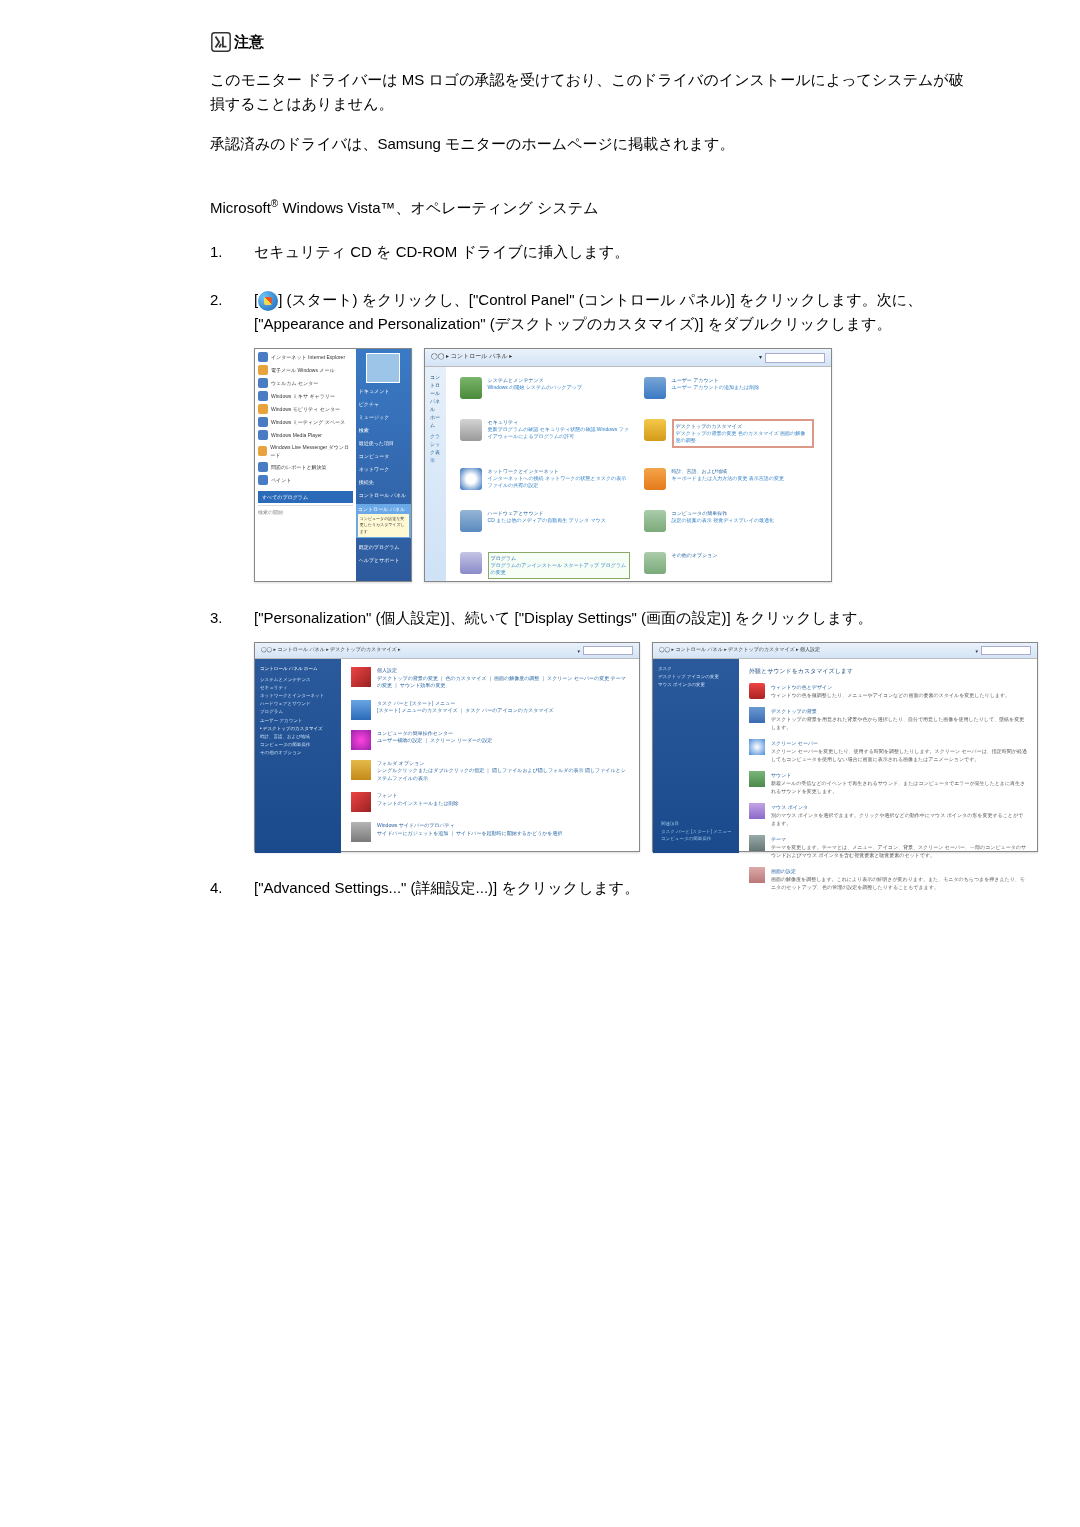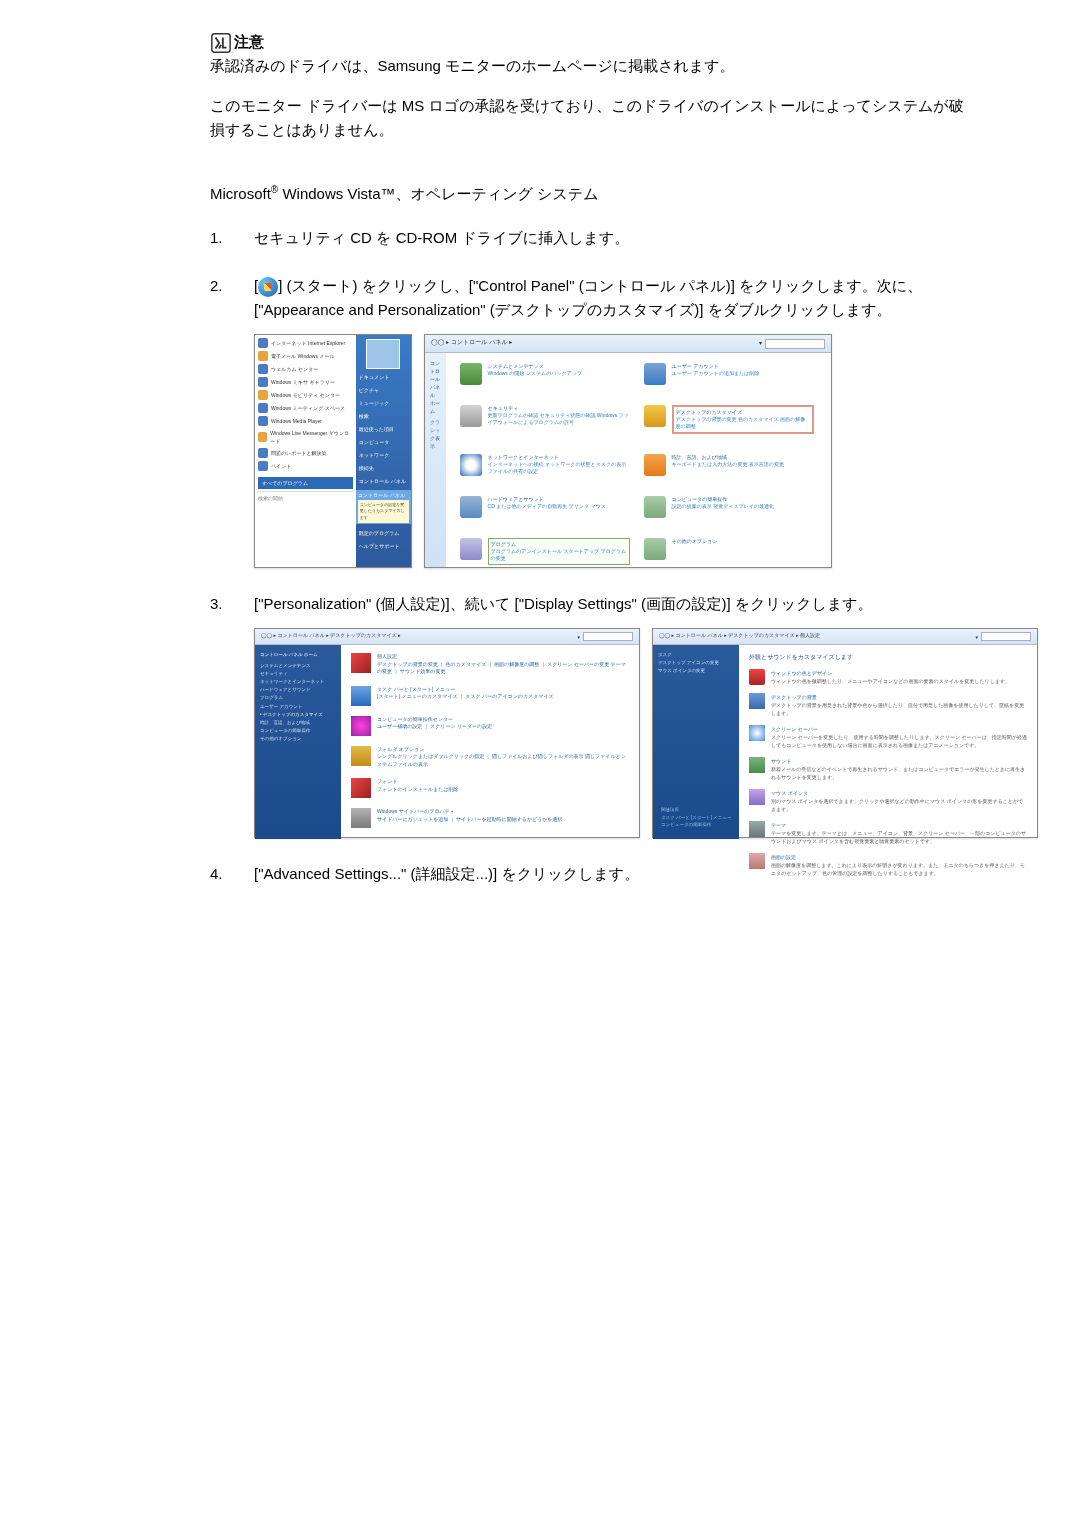--- a/index.html
+++ b/index.html
@@ -22,21 +22,22 @@
       border-bottom: 1px solid #000;
       margin-bottom: 60px;
     }
     .note-block {
       margin-left: 120px;
       margin-right: 20px;
       margin-bottom: 40px;
     }
     .note-label {
       display: flex;
-      align-items: flex-end;
+      align-items: center;
+      margin-bottom: 14px;
     }
     .note-icon {
       width: 22px;
       height: 22px;
       margin-right: 2px;
       display: inline-block;
     }
     .note-icon svg { display: block; }
     .note-text {
       font-weight: bold;
@@ -188,22 +189,22 @@
       <span class="note-icon">
         <svg viewBox="0 0 24 24">
             <rect x="2" y="2" width="20" height="20" rx="3" fill="none" stroke="#333" stroke-width="1.6"></rect>
             <path d="M6 6 L10 12 L6 18 M10 18 L12 14" stroke="#333" stroke-width="2" fill="none"></path>
             <path d="M14 6 v11 h4" stroke="#333" stroke-width="2" fill="none"></path>
           </svg>
       </span>
       <span class="note-text">注意</span>
     </div>
     <div class="note-body">
+      <p>このモニター ドライバーは MS ロゴの承認を受けており、このドライバのインストールによってシステムが破損することはありません。</p>
       <p>承認済みのドライバは、Samsung モニターのホームページに掲載されます。</p>
-      <p>このモニター ドライバーは MS ロゴの承認を受けており、このドライバのインストールによってシステムが破損することはありません。</p>
     </div>
   </div>
 
 
   <div class="system-line">
     <span>Microsoft</span><span class="reg">®</span><span> Windows Vista™、オペレーティング システム</span>
   </div>
 
   <ol class="steps">
     <li>

